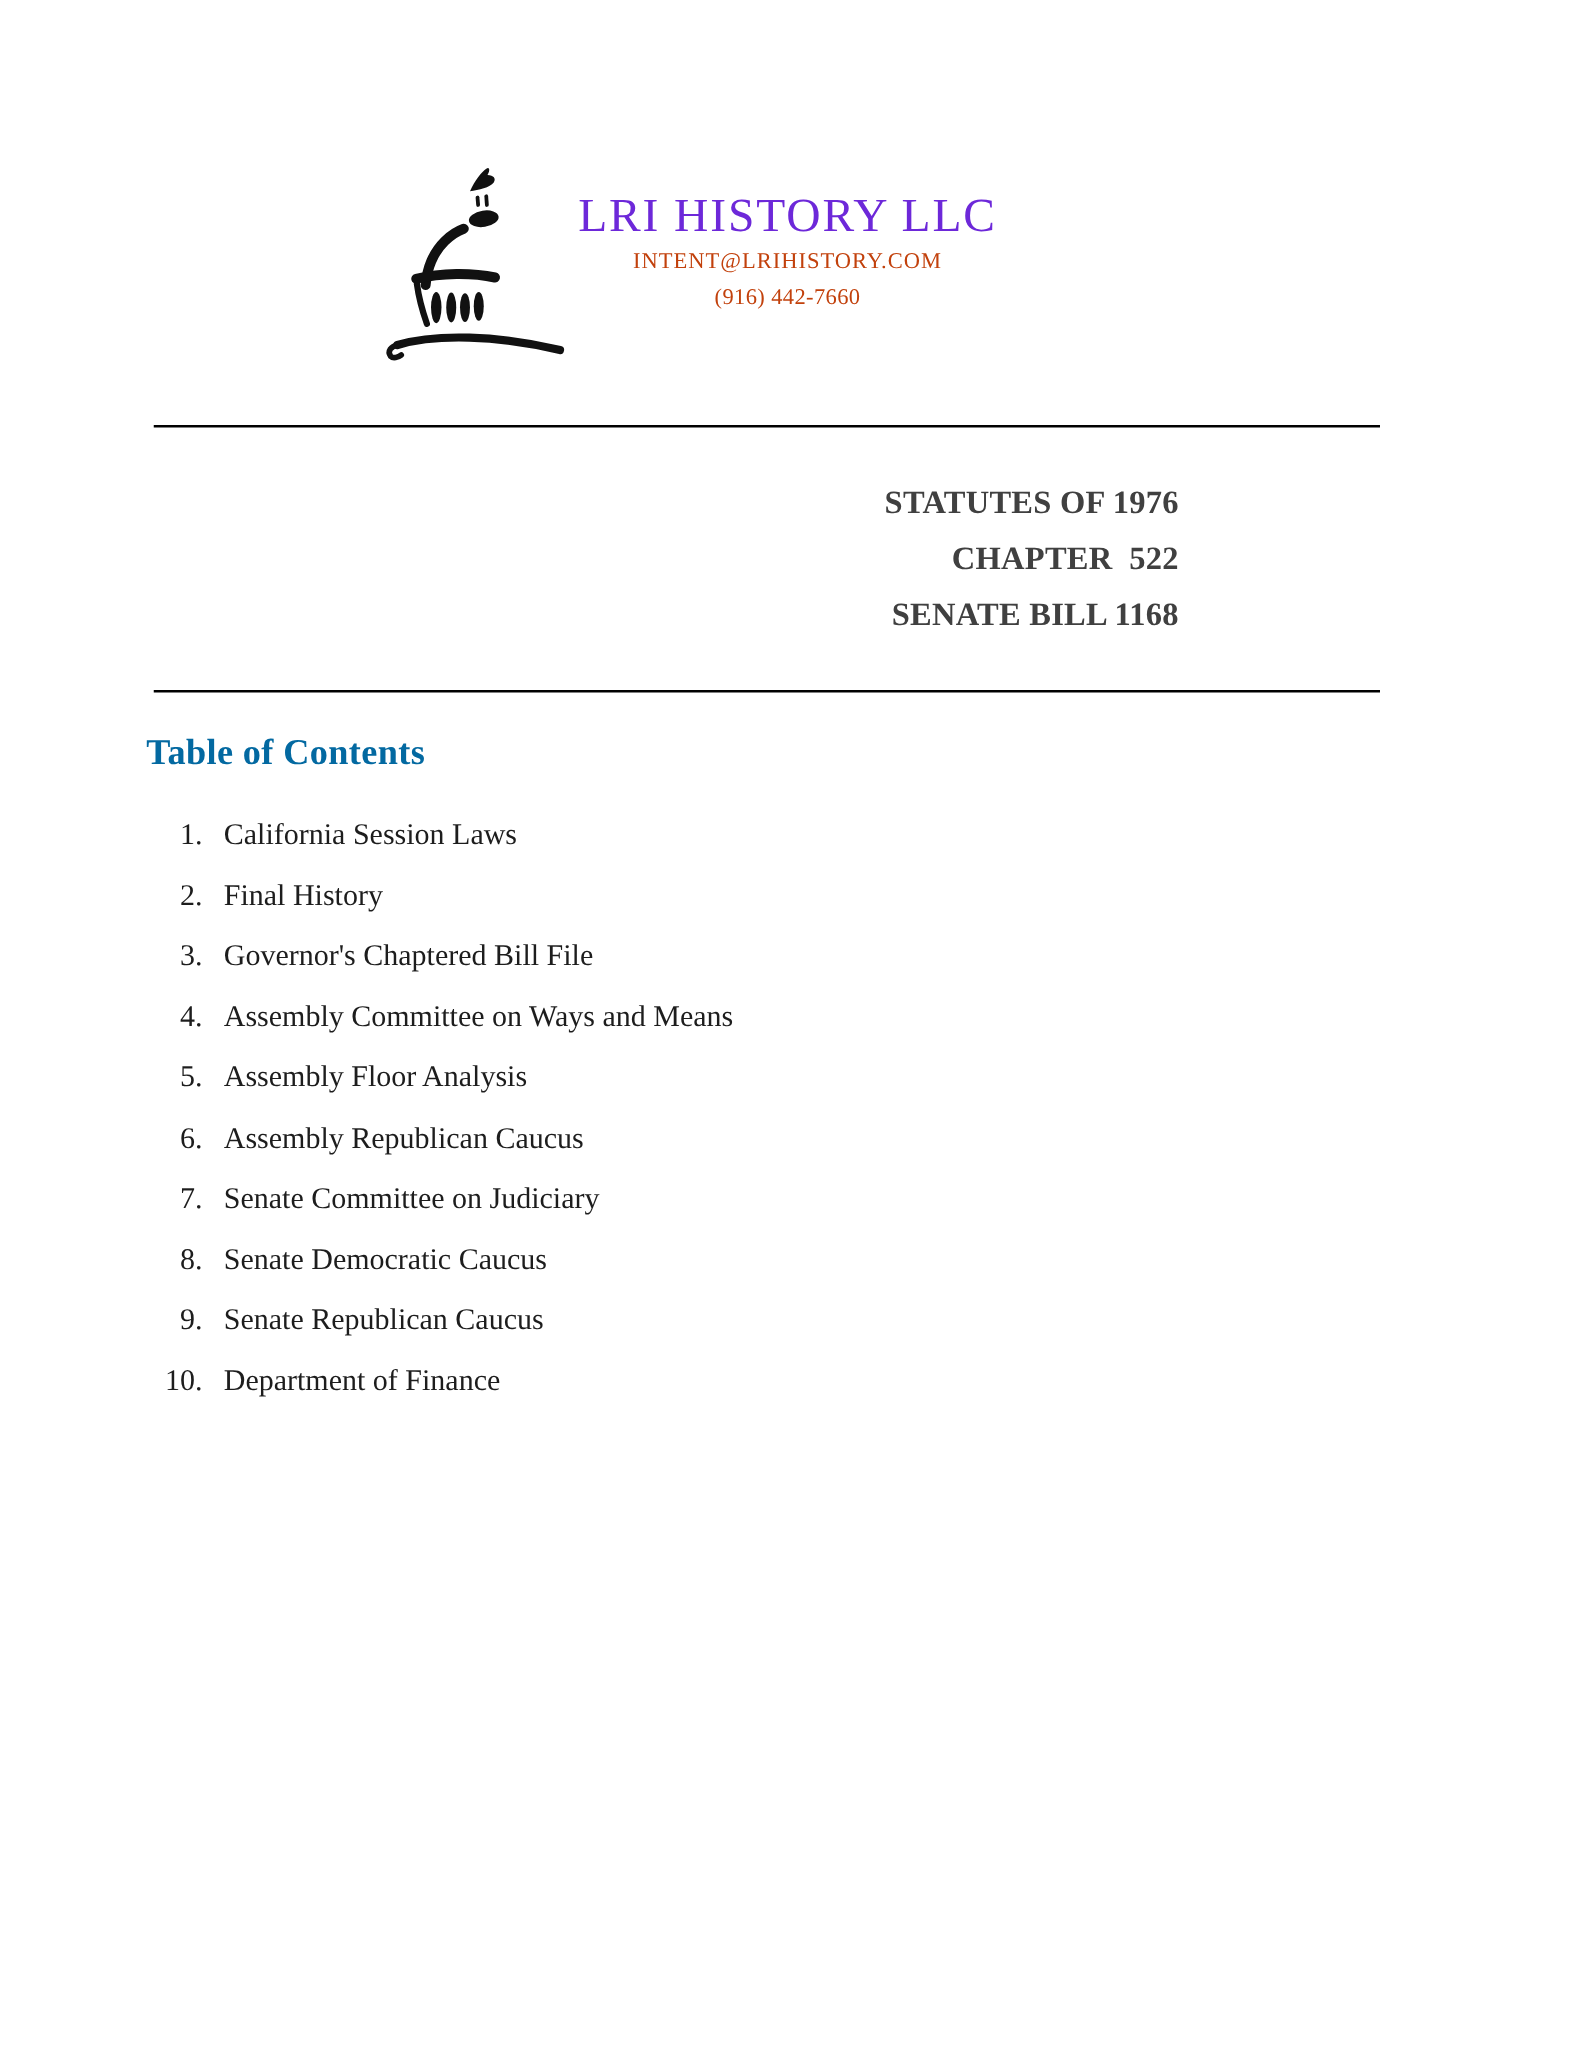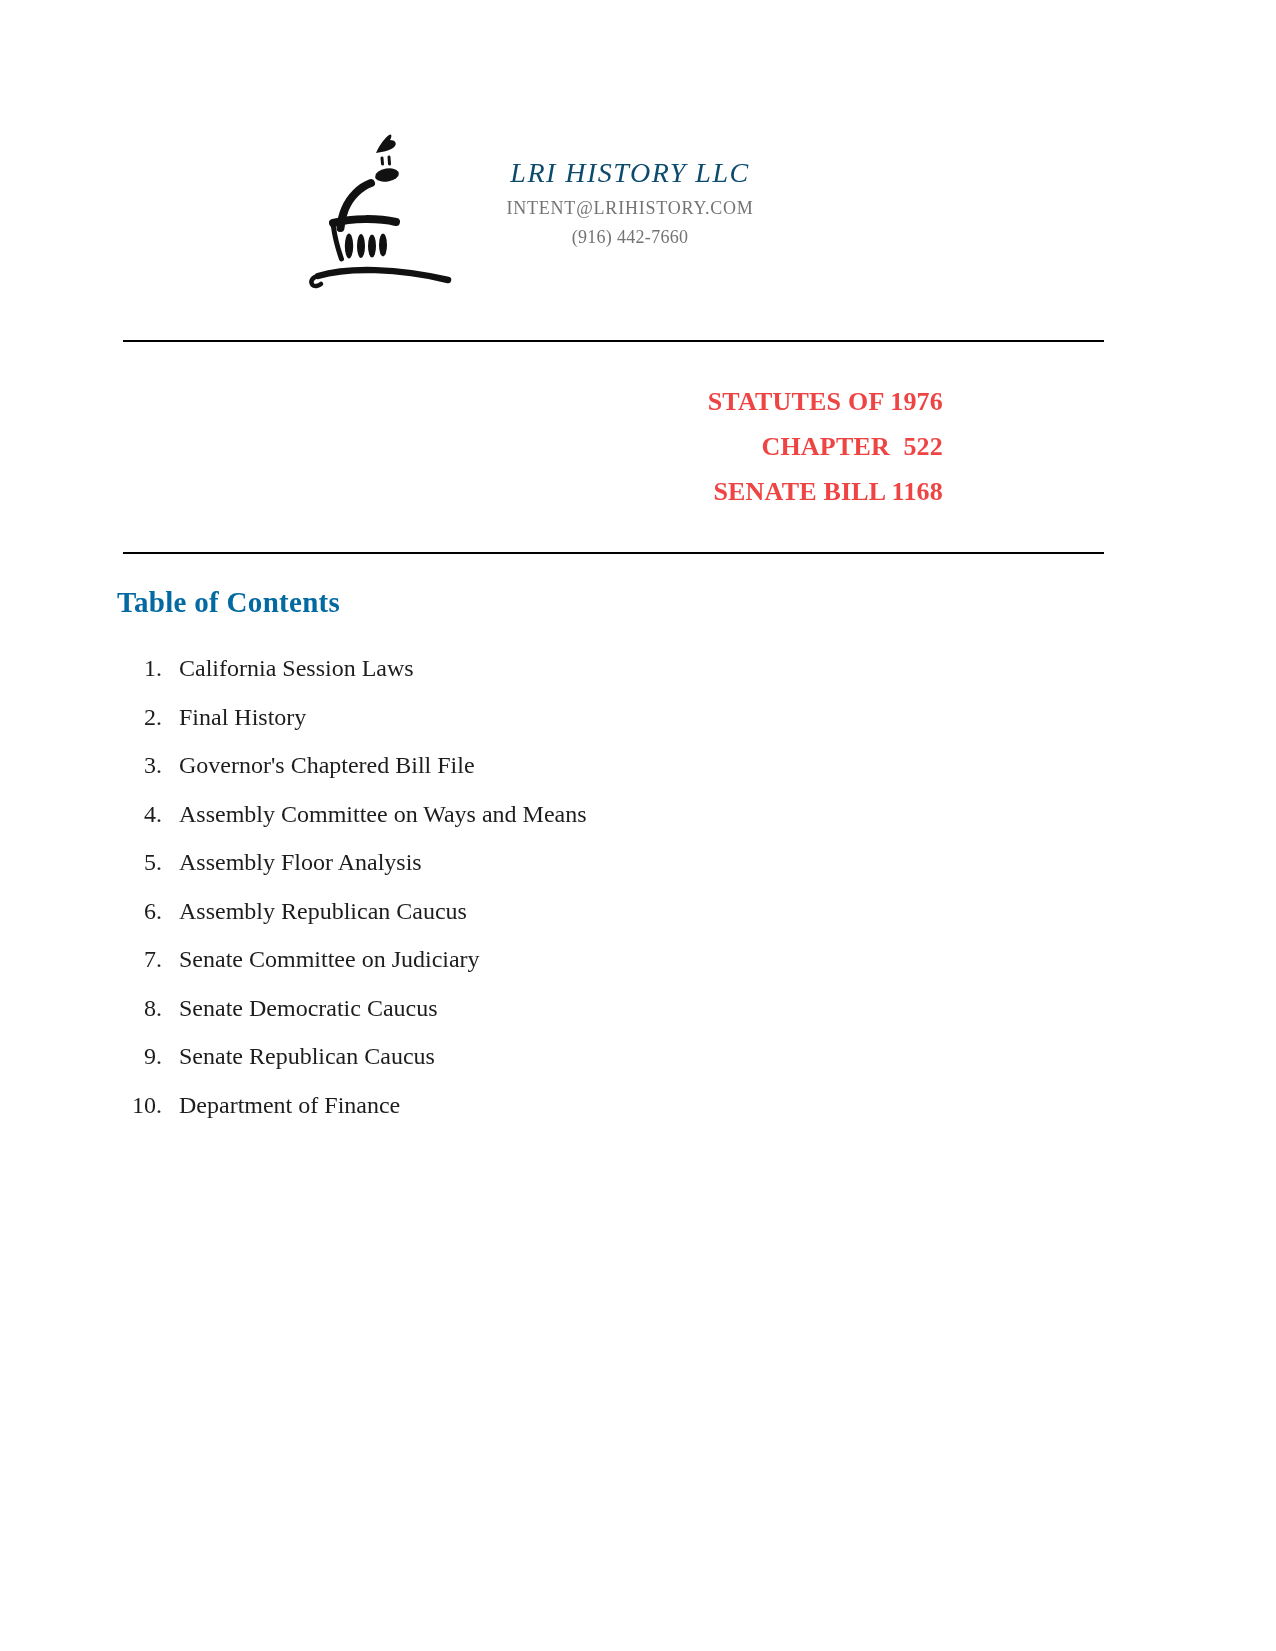--- a/index.html
+++ b/index.html
@@ -24,32 +24,31 @@
   .logo svg { width: 100%; height: 100%; display: block; }
 
   .contact {
     position: absolute;
     left: 452px;
     top: 152px;
     width: 356px;
     text-align: center;
   }
   .company-name {
-    font-size: 28px;
+    font-size: 38px;
     letter-spacing: 1.5px;
     line-height: 42px;
-    color: #0c4a6e;
-    white-space: nowrap;
-    font-style: italic;
+    color: #6d28d9;
+    white-space: nowrap;
   }
   .contact-line {
     font-size: 18px;
     letter-spacing: 0.8px;
     line-height: 29px;
-    color: #737373;
+    color: #c2410c;
     white-space: nowrap;
   }
   .contact-phone { font-size: 18px; letter-spacing: 0.3px; }
 
   
   .rule {
     position: absolute;
     left: 123px;
     width: 981px;
     height: 0;
@@ -63,21 +62,21 @@
   
   .case-block {
     position: absolute;
     left: 123px;
     top: 379px;
     width: 820px;
     text-align: right;
     font-weight: bold;
     font-size: 26px;
     line-height: 45px;
-    color: #ef4444;
+    color: #404040;
     letter-spacing: 0.2px;
   }
   .case-line { white-space: pre; }
 
   
   .toc-heading {
     position: absolute;
     left: 117px;
     top: 586px;
     margin: 0;

